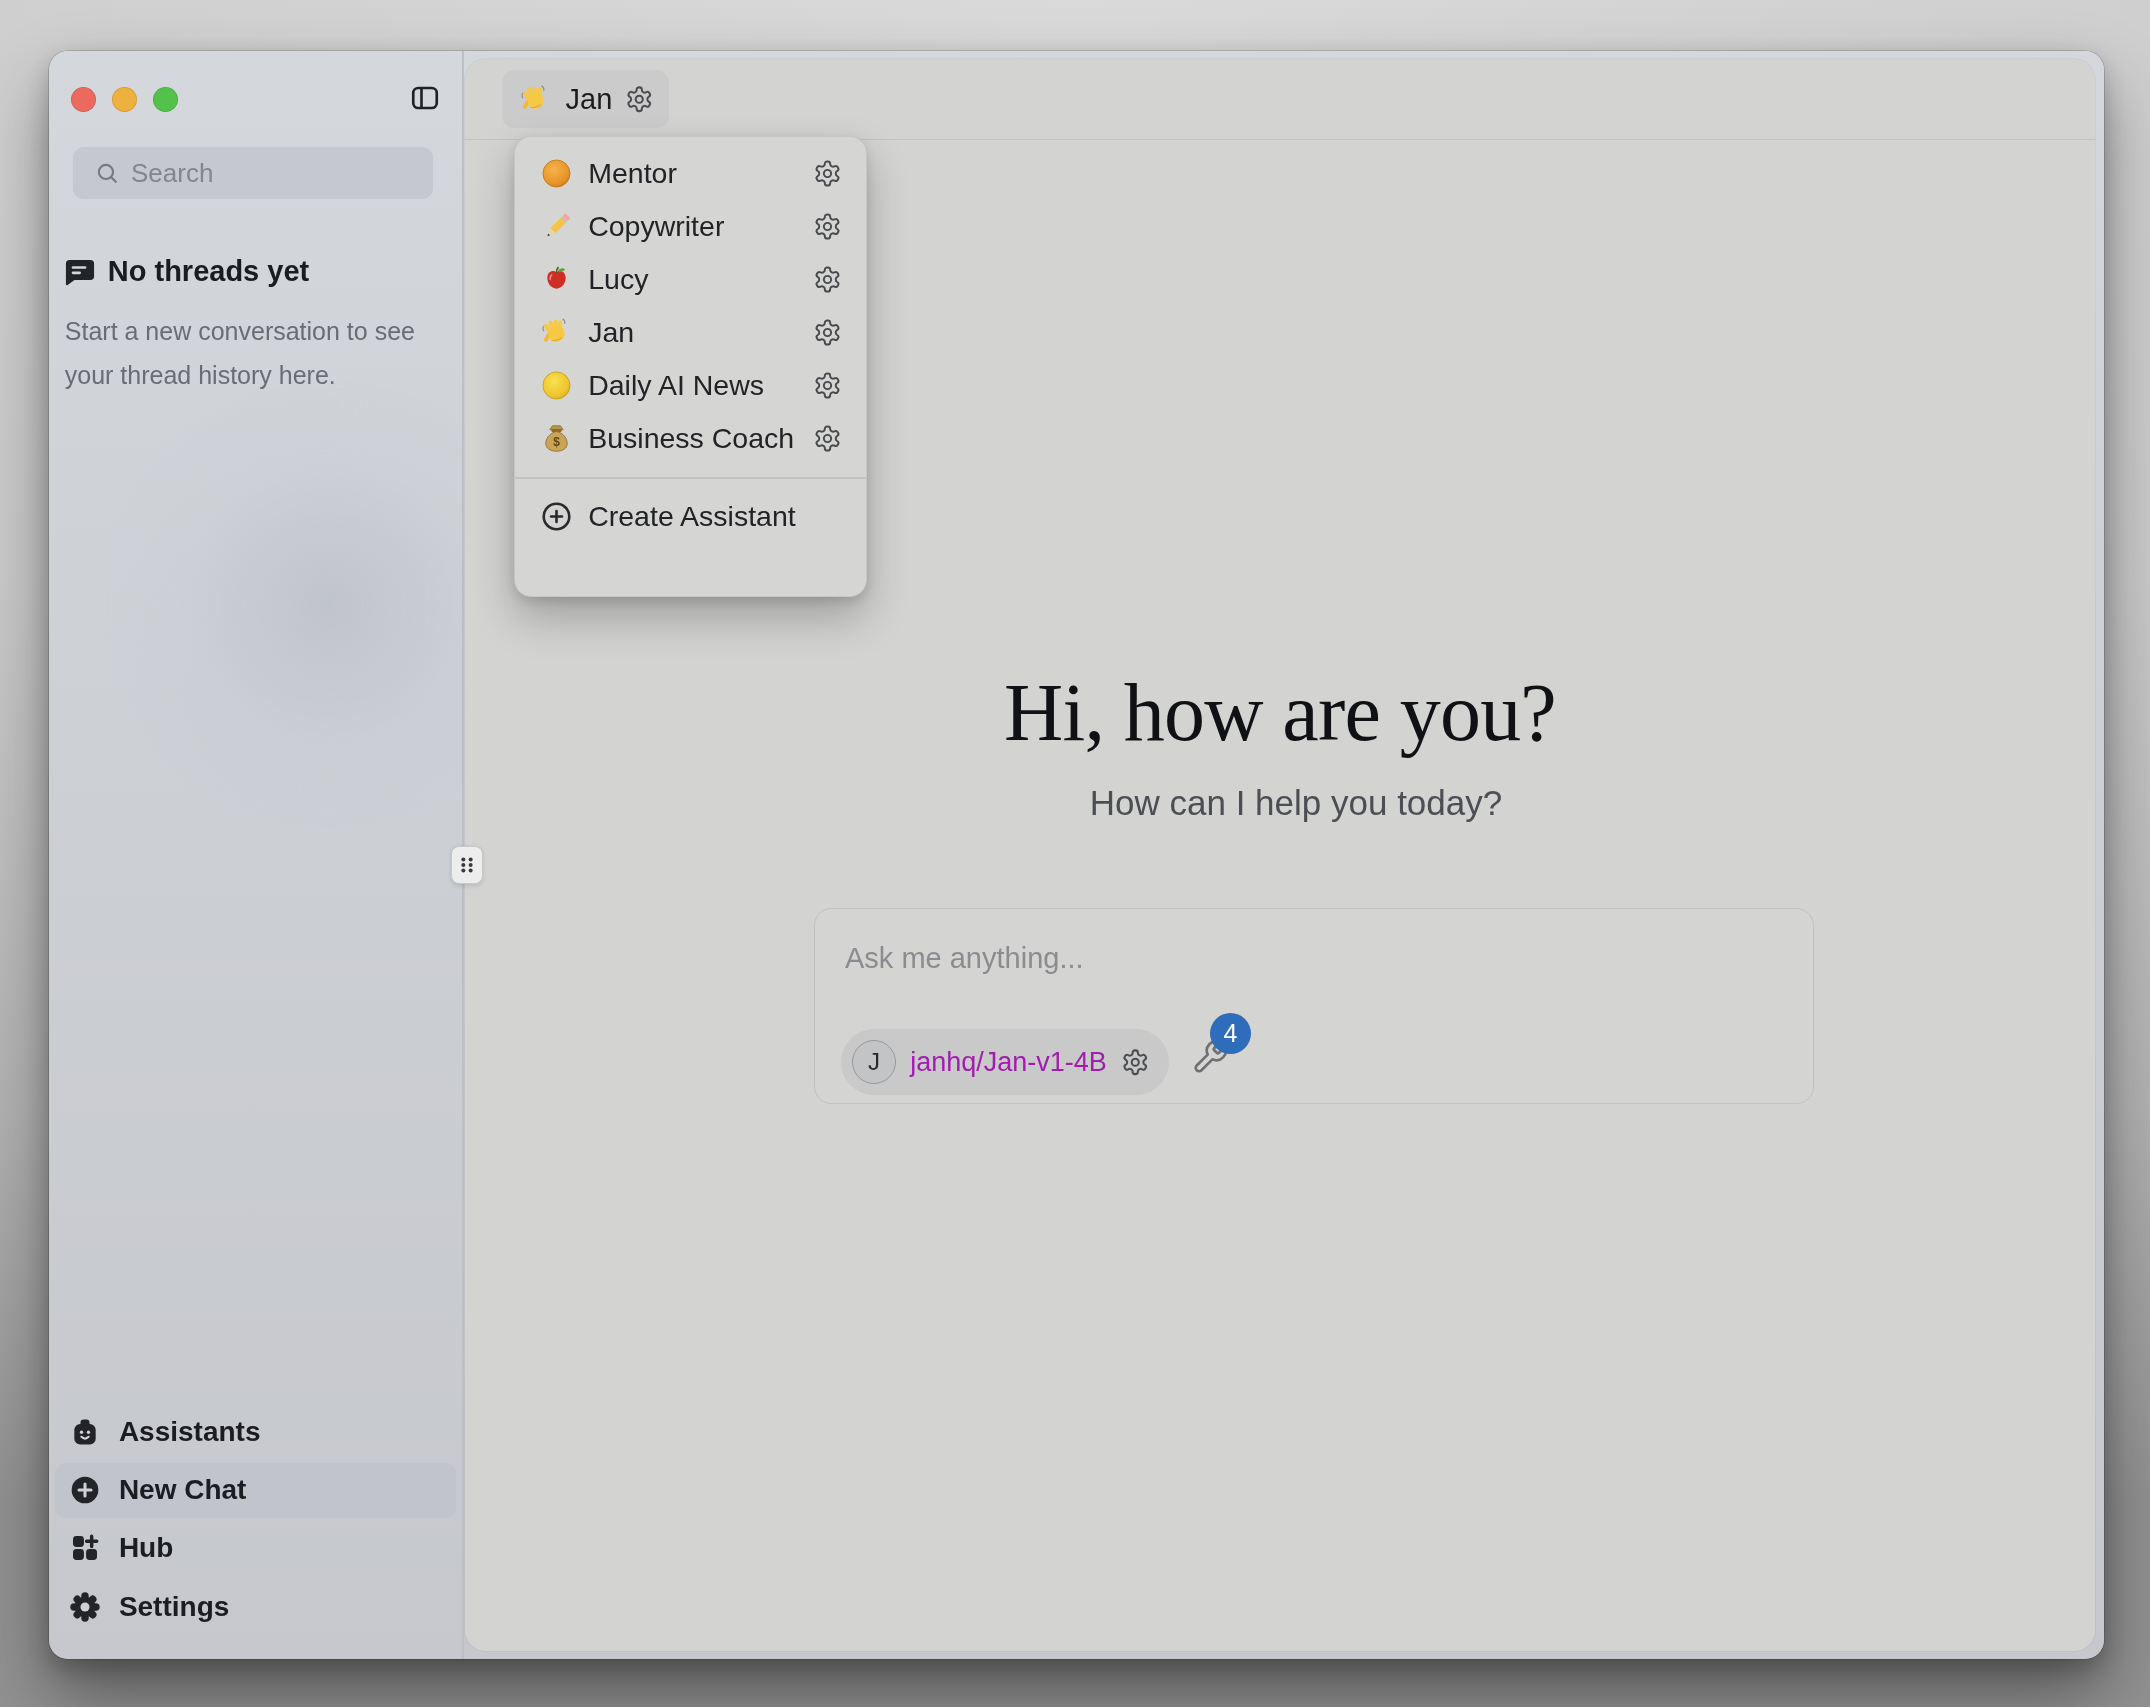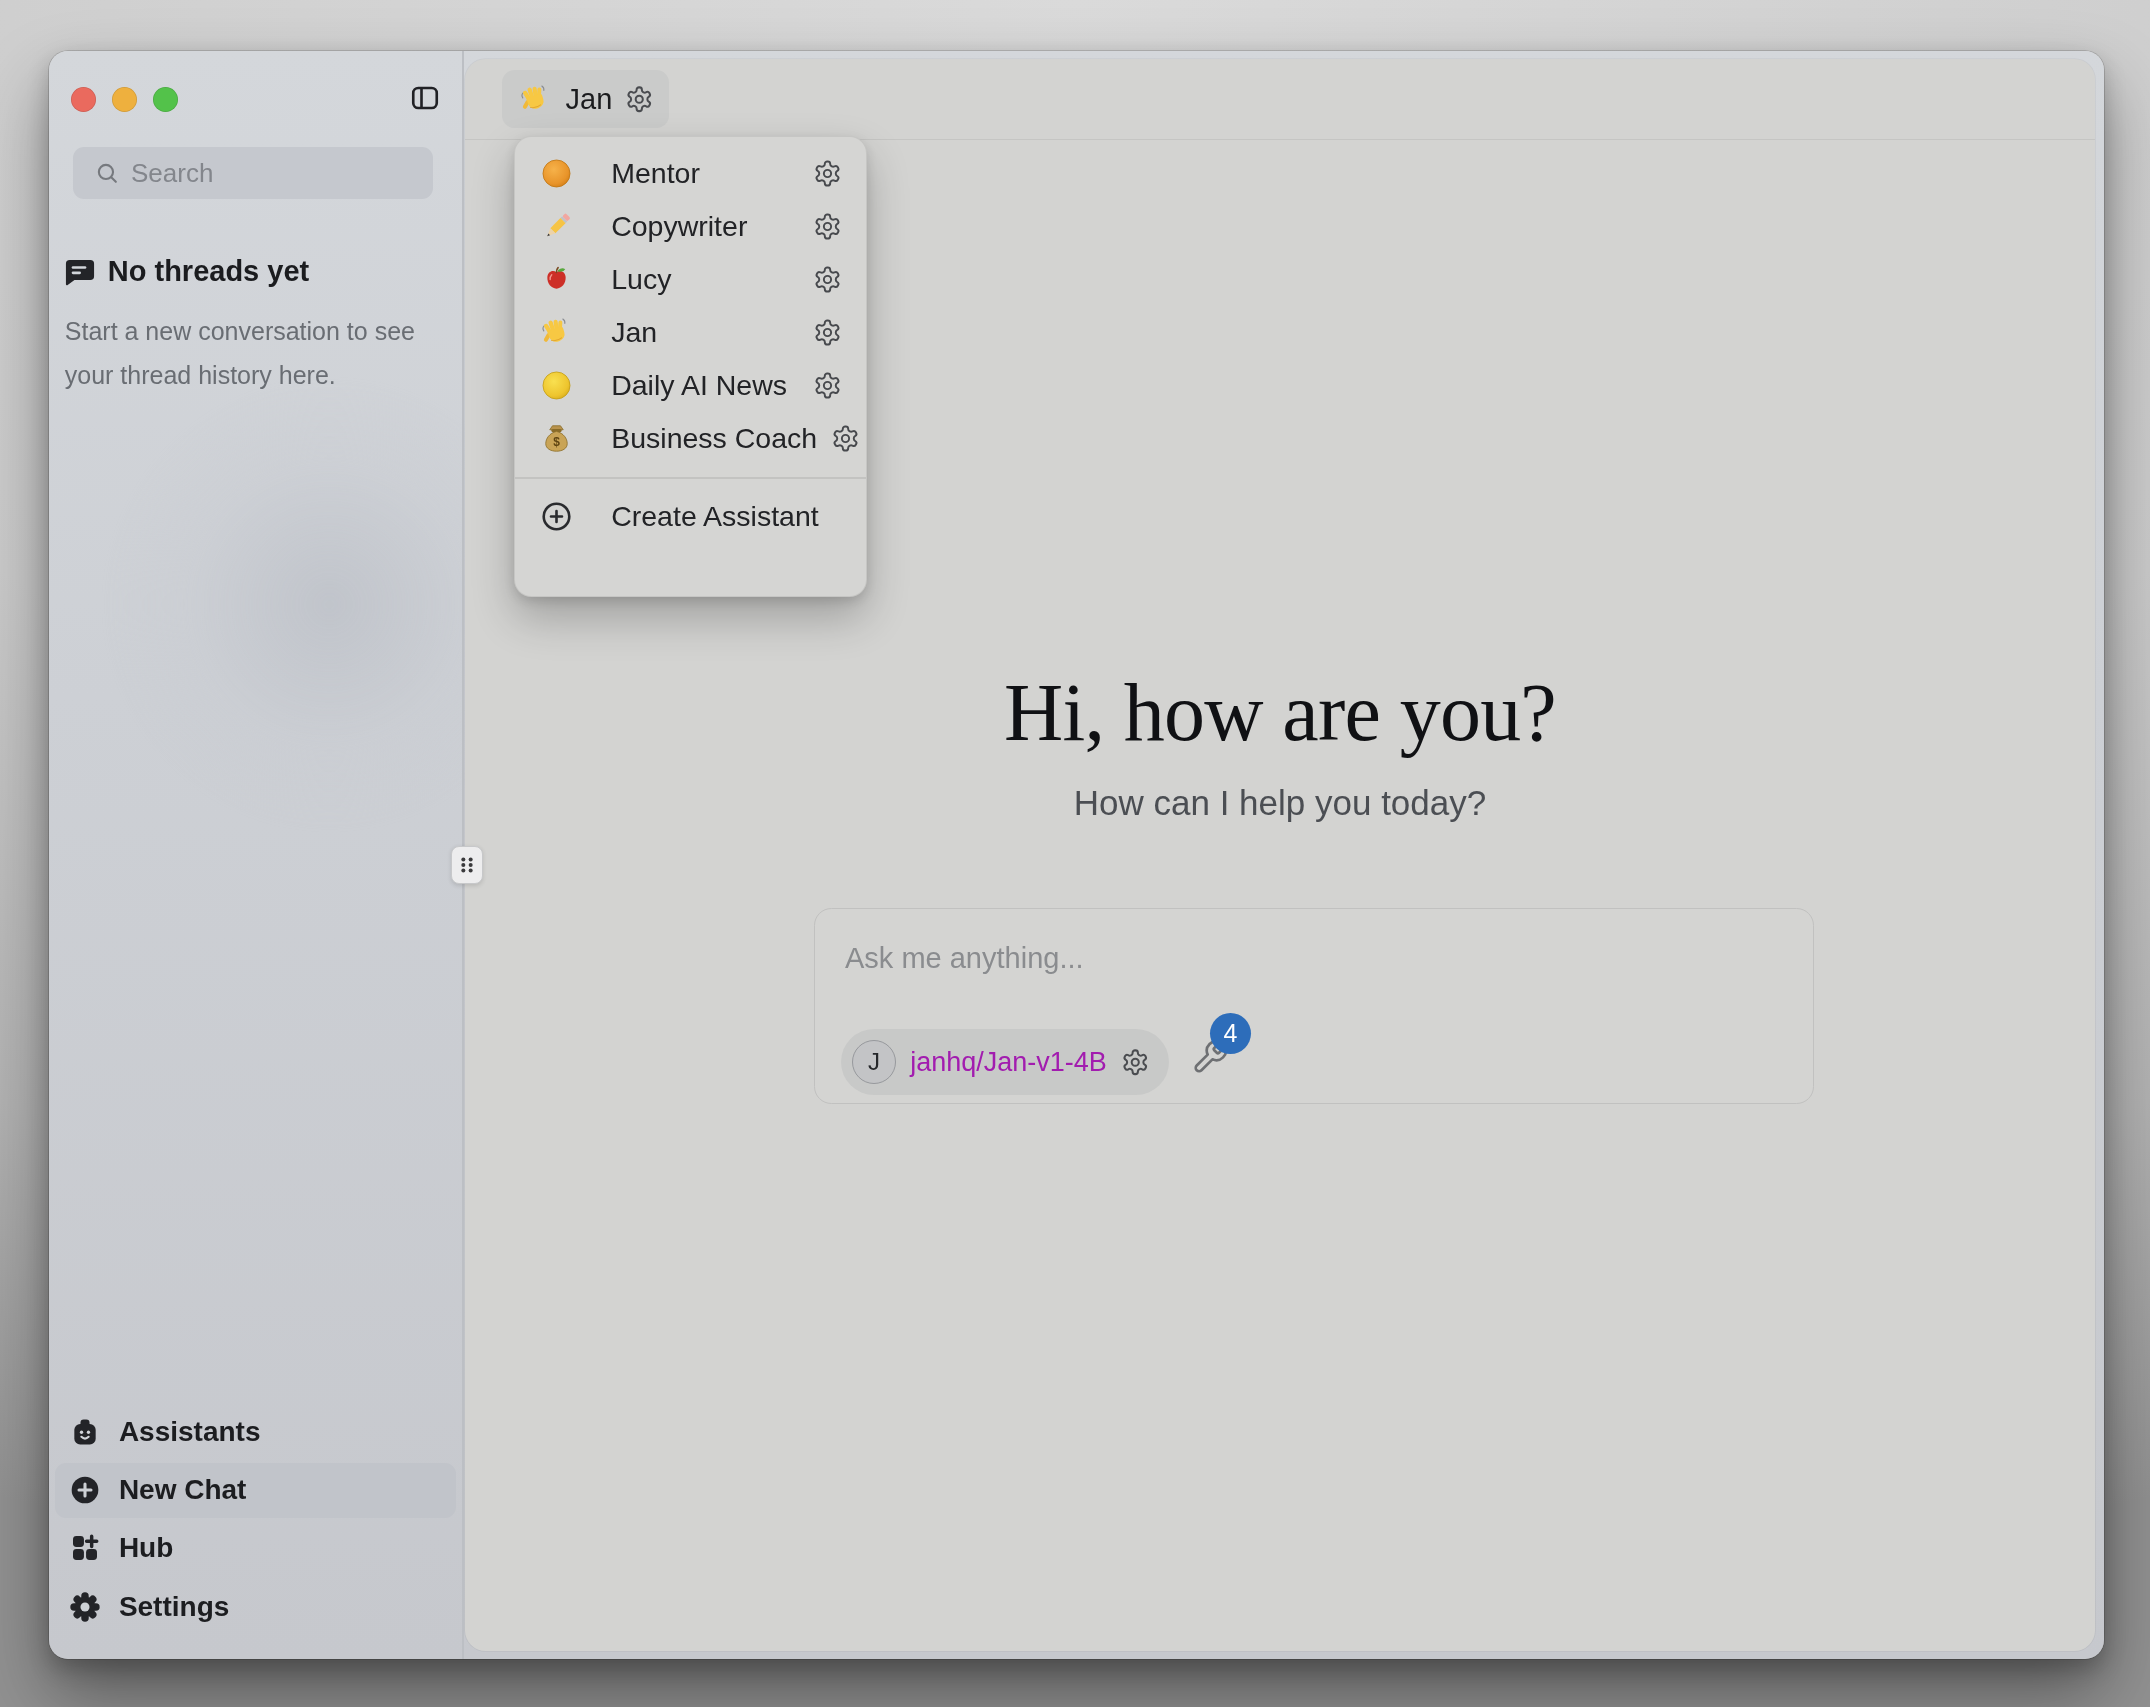--- a/index.html
+++ b/index.html
@@ -66,21 +66,21 @@
   .assistant-pill {
     position:absolute; left:37px; top:11px; height:58px; padding:0 16px;
     background:#cacbca; border-radius:12.6px; display:flex; align-items:center; gap:12.6px; cursor:pointer;
   }
   .assistant-pill .lbl { font-size:29px; font-weight:500; color:#1b1c1e; }
   .greeting { position:absolute; left:0; top:609px; width:100%; text-align:center; }
   .greeting h1 {
     font-family:"Liberation Serif", serif; font-weight:400;
     font-size:82px; line-height:1.1; color:#101114; letter-spacing:-0.8px;
   }
-  .subtitle { position:absolute; left:0; top:724px; width:100%; text-align:center; font-size:35px; color:#4b4e53; }
+  .subtitle { position:absolute; left:16px; top:724px; width:100%; text-align:center; font-size:35px; color:#4b4e53; }
   
   .composer {
     position:absolute; left:323px; top:849px; width:1000px; height:196px;
     border:1.6px solid #c1c1c0; border-radius:17.4px; background:#d4d4d2;margin-left:26px;
   }
   .composer .ph { position:absolute; left:30px; top:33px; font-size:29px; color:#8a8c8f; cursor:text; }
   .model-pill {
     position:absolute; left:26px; top:120px; height:66px; padding:0 19px 0 11px;
     background:#c8c9c8; border-radius:33px; display:flex; align-items:center; gap:14.2px; cursor:pointer;
   }
@@ -101,21 +101,21 @@
   .dropdown {
     position:absolute; left:465px; top:85px; width:353px; height:461px;
     background:#d5d5d3; border-radius:17.4px; border:0.8px solid rgba(0,0,0,.07);
     box-shadow: 0 20.6px 43px rgba(0,0,0,.24), 0 4px 11px rgba(0,0,0,.12);
     padding-top:9.5px;
   }
   .menu-item {
     position:relative; height:53px; display:flex; align-items:center; gap:14.2px;
     padding:0 24px; cursor:pointer;
   }
-  .menu-item .lbl { font-size:28.5px; font-weight:500; color:#222326; flex:1; white-space:nowrap;margin-left:23px; }
+  .menu-item .lbl { font-size:28.5px; font-weight:500; color:#222326; flex:1; white-space:nowrap; }
   .menu-item .gear { margin-left:auto; }
   .menu-item.highlighted::before {
     content:""; position:absolute; left:1.6px; right:1.6px; top:-2.4px; bottom:-2.4px;
     background:#ffffff; border-radius:29px; box-shadow:0 4.7px 14.2px rgba(0,0,0,.16);
   }
   .menu-item > * { position:relative; }
   .menu-sep { height:1.6px; background:#c3c3c1; margin:12.6px 0 11px 0; }
   .icon-slot { width:35px; height:35px; display:flex; align-items:center; justify-content:center; }
   svg { display:block; }
 </style>

